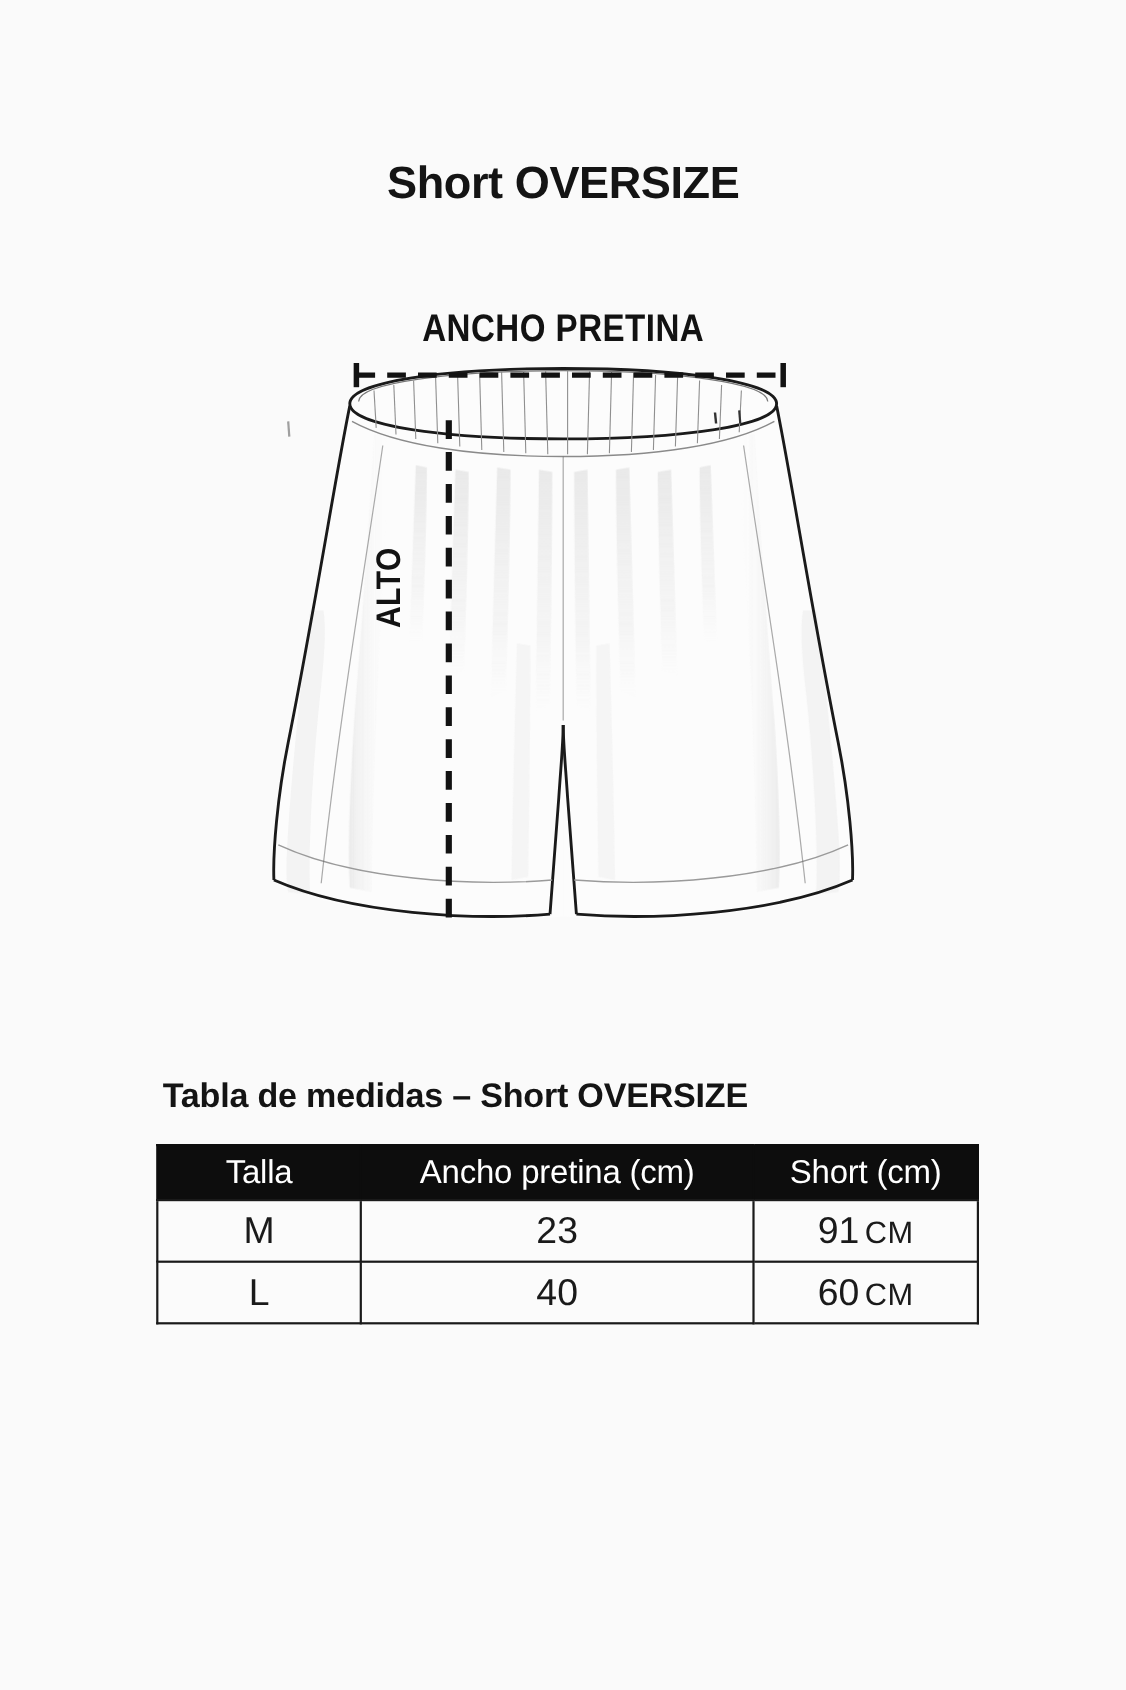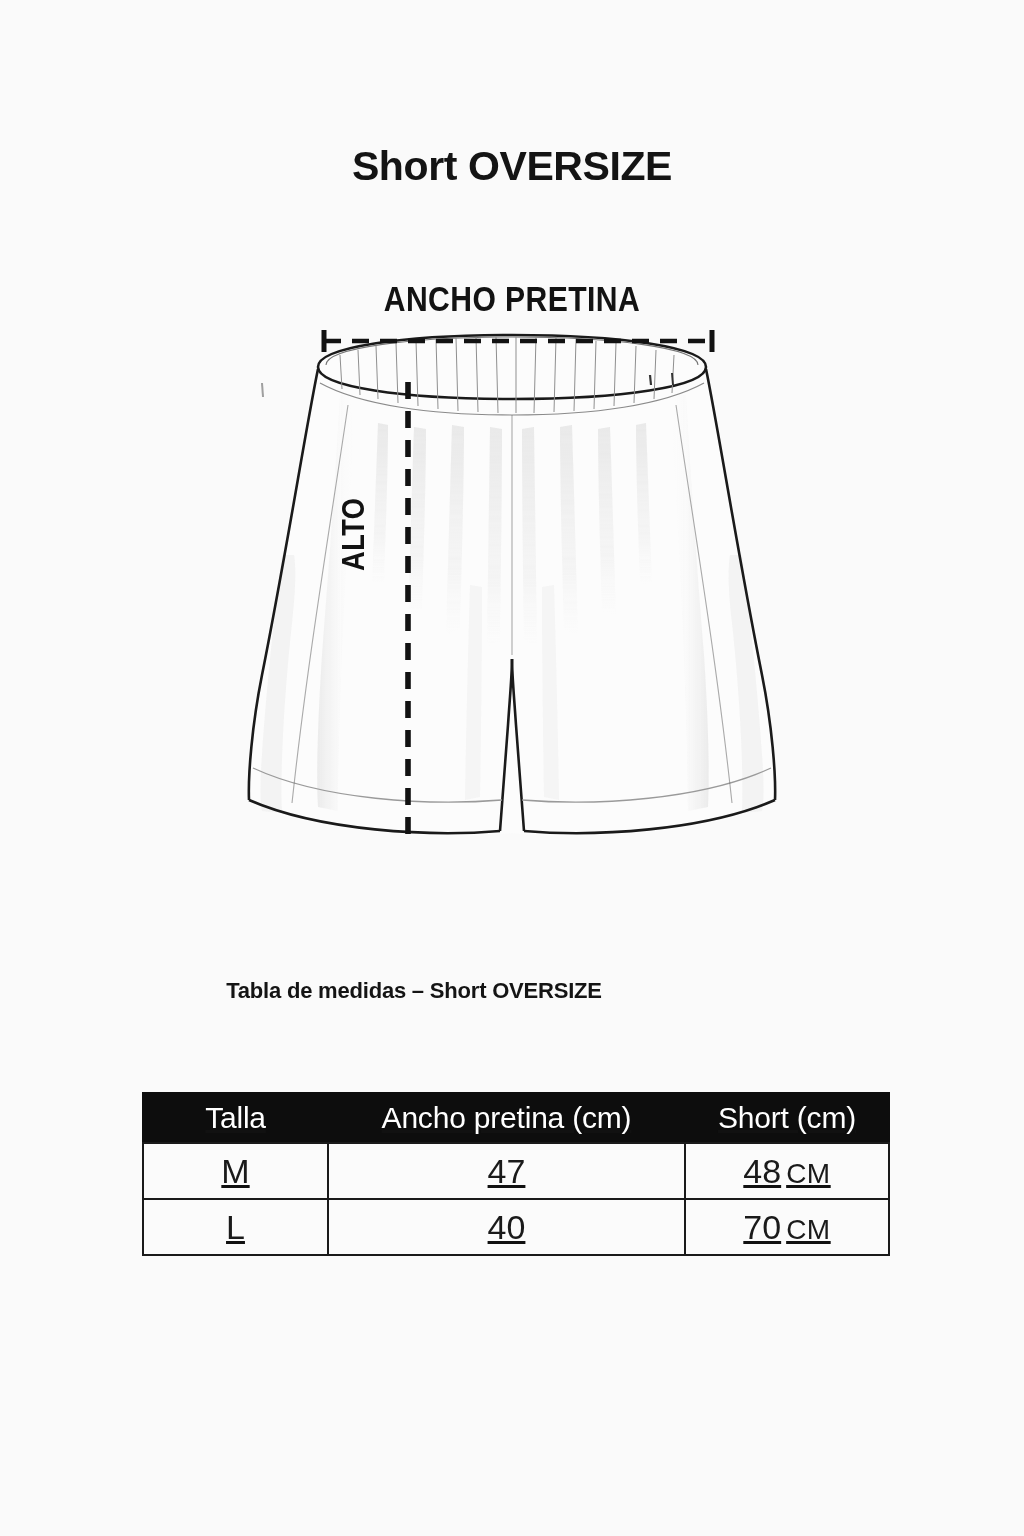--- a/index.html
+++ b/index.html
@@ -77,35 +77,34 @@
     left: 0;
   }
 
   
   .subtitle {
     position: absolute;
     top: 978px;
     left: 0;
     width: 828px;
     text-align: center;
-    font-size: 22px;
+    font-size: 31px;
     font-weight: bold;
     color: #141414;
     letter-spacing: -0.2px;
   }
 
   
   .size-table {
     position: absolute;
-    top: 1092px;
+    top: 1040px;
     left: 142px;
     width: 740px;
     border-collapse: collapse;
     table-layout: fixed;
-    text-decoration: underline;
   }
   .size-table th,
   .size-table td {
     border: 2px solid #1a1a1a;
     text-align: center;
     font-weight: normal;
   }
   .size-table thead th {
     background: #0d0d0d;
     color: #ffffff;
@@ -293,24 +292,24 @@
     <thead>
       <tr>
         <th class="col-talla">Talla</th>
         <th class="col-ancho">Ancho pretina (cm)</th>
         <th class="col-alto">Short (cm)</th>
       </tr>
     </thead>
     <tbody>
       <tr>
         <td>M</td>
-        <td>47</td>
-        <td><span>48</span><span class="unit">CM</span></td>
+        <td>23</td>
+        <td><span>91</span><span class="unit">CM</span></td>
       </tr>
       <tr>
         <td>L</td>
         <td>40</td>
-        <td><span>70</span><span class="unit">CM</span></td>
+        <td><span>60</span><span class="unit">CM</span></td>
       </tr>
     </tbody>
   </table>
 
 </div>
 
 </body></html>

